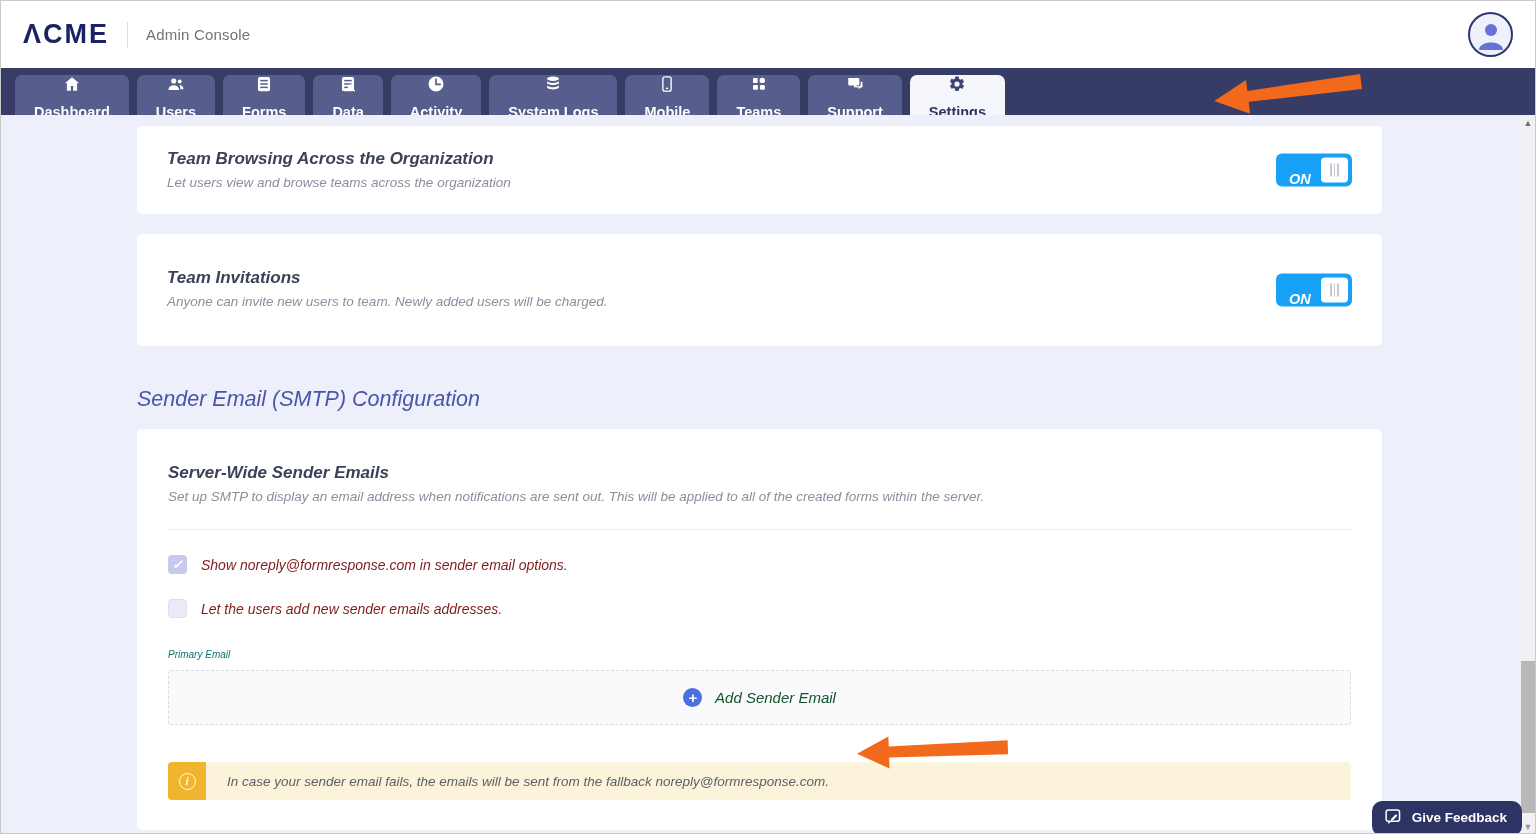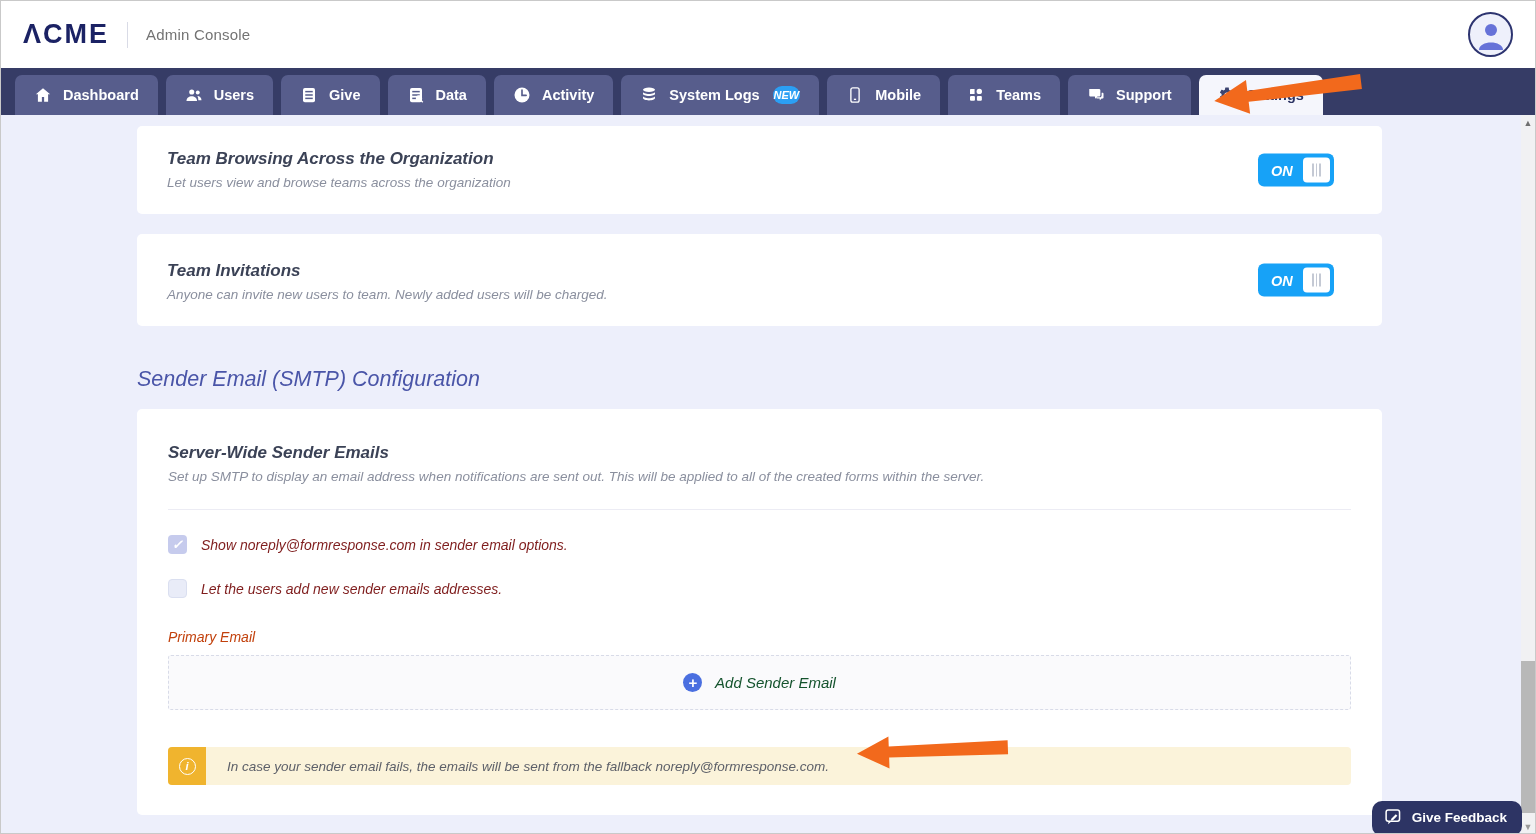--- a/index.html
+++ b/index.html
@@ -10,56 +10,56 @@
   .header { height:67px; background:#ffffff; display:flex; align-items:center; padding:8px 22px; position:relative; }
   .logo { font-size:27px; font-weight:800; letter-spacing:2px; color:#1b2264; }
   .header-sep { width:1px; height:26px; background:#d9dbe6; margin:0 18px; }
   .header-subtitle { font-size:15px; color:#737373; letter-spacing:0.2px; }
   .avatar { position:absolute; right:22px; top:11px; width:45px; height:45px; border-radius:50%;
             border:2.5px solid #2d3470; background:#eef0fb; display:flex; align-items:center; justify-content:center; overflow:hidden; }
 
   
   .nav { height:47px; background:#363c66; display:flex; align-items:flex-end; padding-left:14px; position:relative; }
   .tab { height:40px; background:#575d8c; border-radius:7px 7px 0 0; display:flex; align-items:center;
-         gap:11px; padding:0 19px; margin-right:8px; color:#ffffff; font-size:14.5px; font-weight:bold; cursor:pointer; white-space:nowrap; }
+         gap:11px; padding:0 19px; margin-right:8px; color:#ffffff; font-size:14.5px; font-weight:bold; cursor:pointer; white-space:nowrap;flex-direction:column; }
   .tab.active { background:#f5f6fc; color:#2d3464; }
   .tab .ticon { width:18px; height:18px; display:inline-flex; align-items:center; justify-content:center; }
   .tab .ticon svg { width:18px; height:18px; }
   .badge-new { background:#2b9ff4; color:#fff; font-size:11px; font-style:italic; font-weight:bold;
                border-radius:10px; padding:3px 1px; margin-left:2px; }
 
   
   .content { height:720px; background:#edeffb; position:relative; overflow:hidden;font-style:italic; }
   .container { width:1245px; margin-left:136px; }
   .card { background:#ffffff; border-radius:5px; position:relative; }
   .card-toggle-row { padding:23px 30px; }
   .card1 { margin-top:11px; height:88px; }
-  .card2 { margin-top:20px; height:92px; padding-top:27px; }
+  .card2 { margin-top:20px; height:112px; padding-top:34px; }
   .card-title { font-size:17px; font-weight:bold; color:#3b4256; }
   .card-desc { font-size:13.5px; color:#8a8f9e; margin-top:6px; }
 
-  .toggle { position:absolute; right:48px; top:50%; transform:translateY(-50%); width:76px; height:33px;
-            background:#17a2f7; border-radius:6px; display:flex; align-items:center; cursor:pointer; }
+  .toggle { position:absolute; right:30px; top:50%; transform:translateY(-50%); width:76px; height:33px;
+            background:#17a2f7; border-radius:6px; display:flex; align-items:flex-end; cursor:pointer; }
   .toggle-label { color:#fff; font-weight:bold; font-size:14.5px; margin-left:13px; }
   .toggle-knob { position:absolute; right:4px; top:4px; width:27px; height:25px; background:#fff; border-radius:4px;
                  display:flex; align-items:center; justify-content:center; gap:2px; }
   .toggle-knob i { display:block; width:1.5px; height:13px; background:#c4c9d4; }
 
   .section-heading { font-size:21.5px; color:#4a55a8; margin:41px 0 17px 0; font-weight:500; }
 
   .card3 { padding:34px 31px 30px 31px; margin-bottom:30px; }
   .card3-divider { border:none; border-top:1px solid #ececf4; margin-top:25px; }
 
   .chk-row { display:flex; align-items:center; gap:14px; margin-top:25px; cursor:pointer; }
   .chk { width:19px; height:19px; border-radius:4px; flex:0 0 auto; }
   .chk.checked { background:#c6cbed; color:#ffffff; font-size:13px; font-weight:bold; display:flex; align-items:center; justify-content:center; }
   .chk.unchecked { background:#e9ecf8; border:1px solid #dadff0; }
   .chk-label { font-size:14px; color:#7f1d1d; }
 
-  .primary-label { font-size:14px; color:#c2410c; margin-top:31px; }
+  .primary-label { font-size:10px; color:#0f766e; margin-top:31px; }
   .add-box { margin-top:10px; height:55px; border:1px dashed #d8dbe8; background:#fafafc; border-radius:3px;
              display:flex; align-items:center; justify-content:center; gap:13px; cursor:pointer; }
   .plus-circle { width:19px; height:19px; border-radius:50%; background:#4a6fe0; color:#fff; font-size:15px;
                  display:flex; align-items:center; justify-content:center; font-weight:bold; line-height:1; padding-bottom:1px; }
   .add-label { font-size:15px; color:#14532d; }
 
   .banner { margin-top:37px; display:flex; align-items:stretch; background:#fbf3da; border-radius:4px; height:38px; overflow:hidden; }
   .banner-icon { width:38px; background:#f0b42e; display:flex; align-items:center; justify-content:center; flex:0 0 auto; }
   .banner-icon .info-circle { width:17px; height:17px; border:1.6px solid #ffffff; border-radius:50%;
         color:#fff; font-size:11px; display:flex; align-items:center; justify-content:center; font-weight:bold; }
@@ -121,21 +121,21 @@
 
   <div class="tab">
     <span class="ticon">
       <svg viewBox="0 0 24 24" fill="#fff">
           <rect x="4" y="2.5" width="16" height="19" rx="2.5"></rect>
           <rect x="7" y="6.5" width="10" height="2" fill="#575d8c"></rect>
           <rect x="7" y="11" width="10" height="2" fill="#575d8c"></rect>
           <rect x="7" y="15.5" width="10" height="2" fill="#575d8c"></rect>
         </svg>
     </span>
-    <span>Give</span>
+    <span>Forms</span>
   </div>
 
   <div class="tab">
     <span class="ticon">
       <svg viewBox="0 0 24 24" fill="#fff">
           <rect x="4" y="2.5" width="16" height="19" rx="2.5"></rect>
           <rect x="7" y="6.5" width="10" height="2" fill="#575d8c"></rect>
           <rect x="7" y="11" width="10" height="2" fill="#575d8c"></rect>
           <rect x="7" y="15.5" width="6" height="2" fill="#575d8c"></rect>
           <circle cx="16" cy="16.5" r="3.4" fill="none" stroke="#fff" stroke-width="1.6"></circle>

